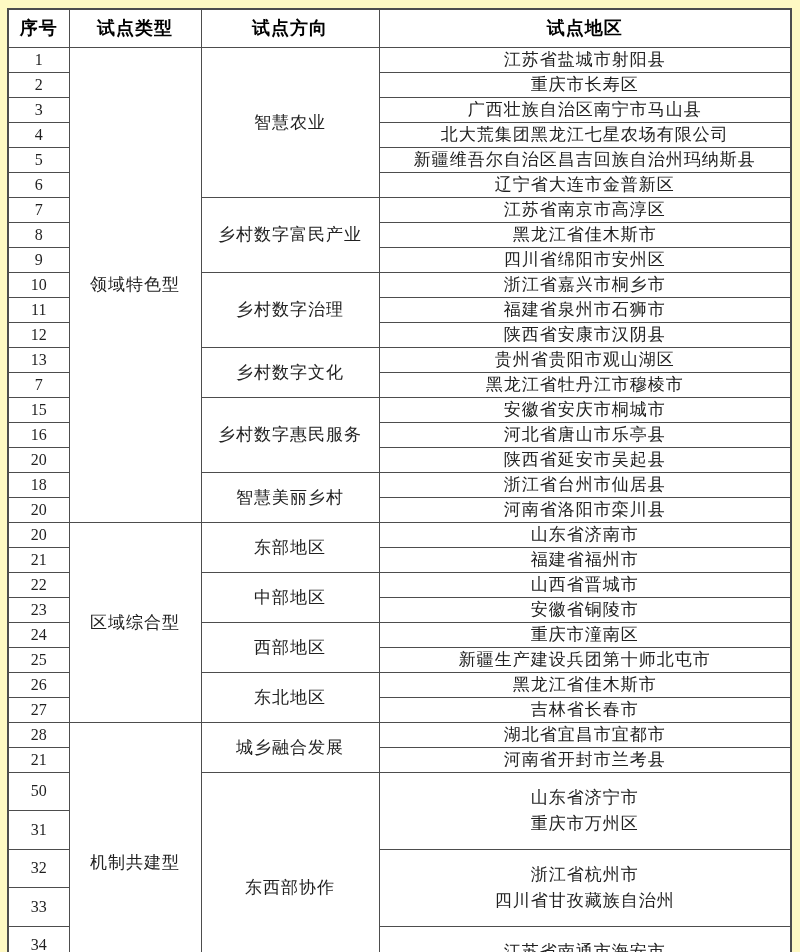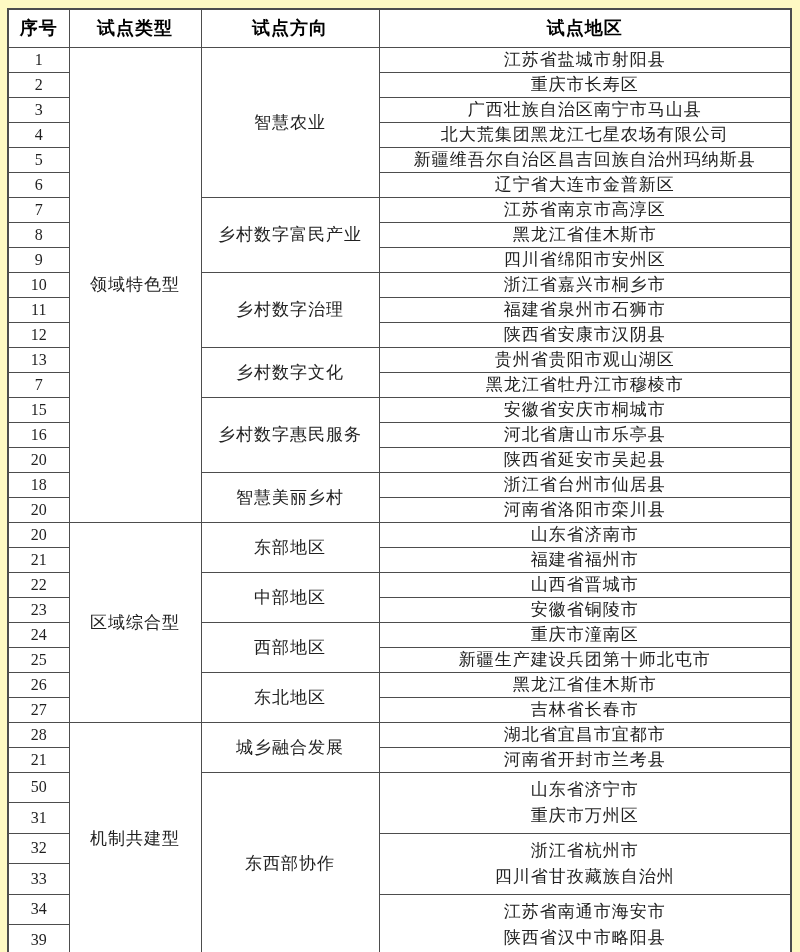--- a/index.html
+++ b/index.html
@@ -32,21 +32,21 @@
     letter-spacing:1px;
   }
   td.num{
     font-family:"Liberation Serif","DejaVu Serif",serif;
     font-size:16px;color:#1f1f1f;
   }
   td.type-cell, td.dir-cell, td.region-cell{
     font-size:17px;color:#212121;
     letter-spacing:1px;
   }
-  td.region-cell.pair{padding:4px;}
+  td.region-cell.pair{padding:12px;}
   .region-line{
     display:block;height:26px;line-height:26px;
     font-size:17px;color:#212121;letter-spacing:1px;
   }
 </style>
 </head>
 <body>
 
 <div class="page">
   <table class="pilot">

